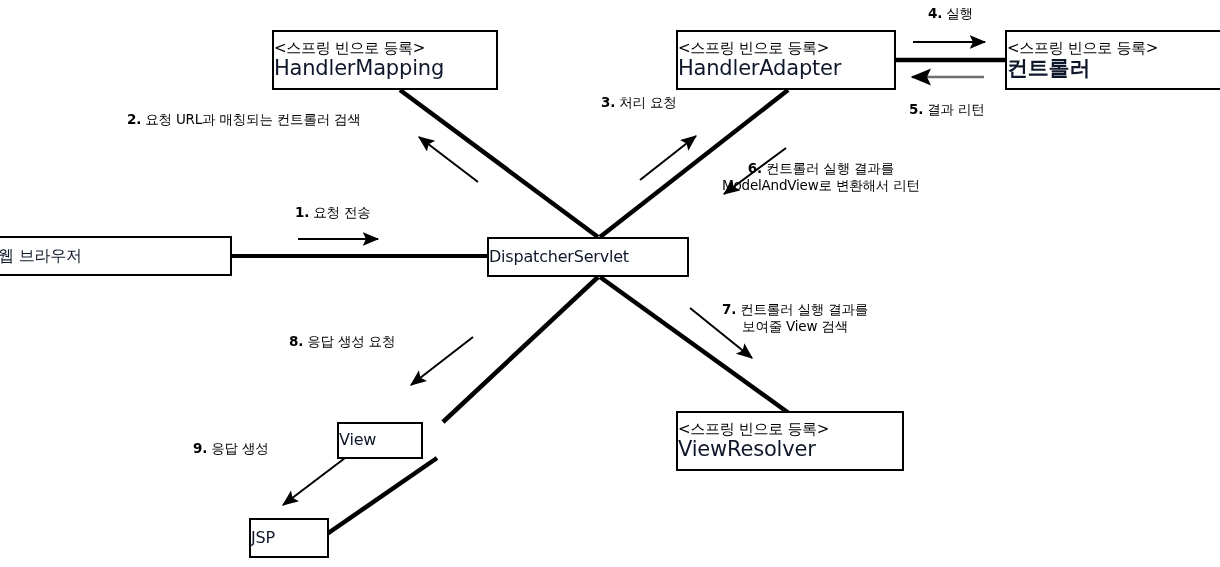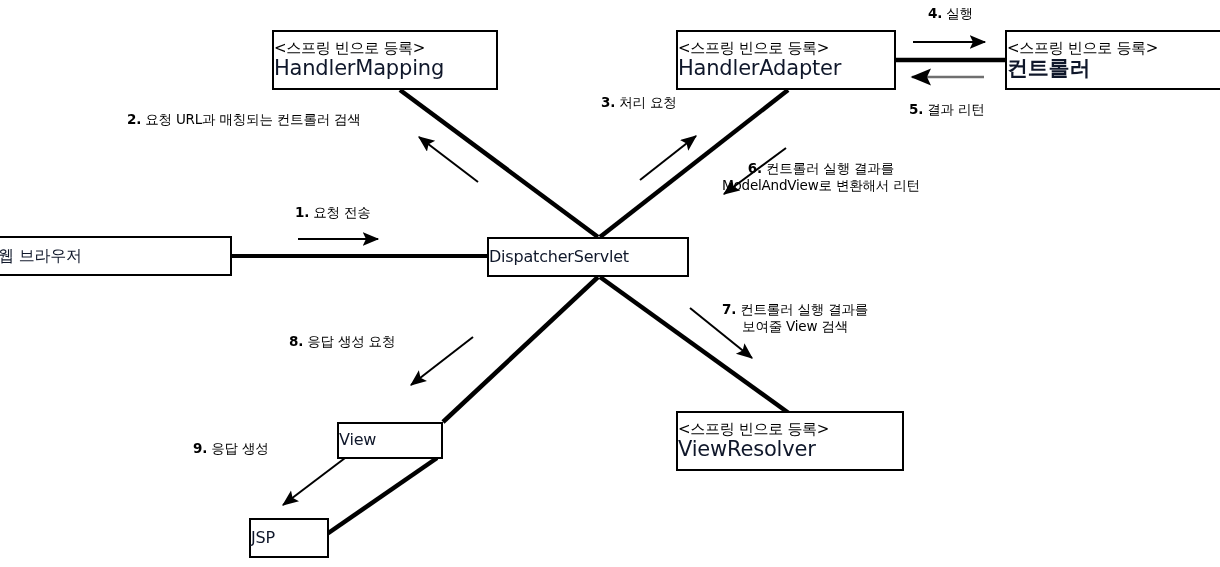--- a/index.html
+++ b/index.html
@@ -142,21 +142,21 @@
 
   <div class="node single" style="left:487px; top:237px; width:202px; height:40px;">
     <div class="nodename">DispatcherServlet</div>
   </div>
 
   <div class="node" style="left:676px; top:411px; width:228px; height:60px;">
     <div class="stereotype">&lt;스프링 빈으로 등록&gt;</div>
     <div class="nodename">ViewResolver</div>
   </div>
 
-  <div class="node single" style="left:337px; top:422px; width:106px; height:37px;">
+  <div class="node single" style="left:337px; top:422px; width:86px; height:37px;">
     <div class="nodename">View</div>
   </div>
 
   <div class="node single" style="left:249px; top:518px; width:80px; height:40px;">
     <div class="nodename">JSP</div>
   </div>
 
   <div class="edge-label" style="left:295px; top:204px;">
     <span class="num">1.</span>
     <span>요청 전송</span>

